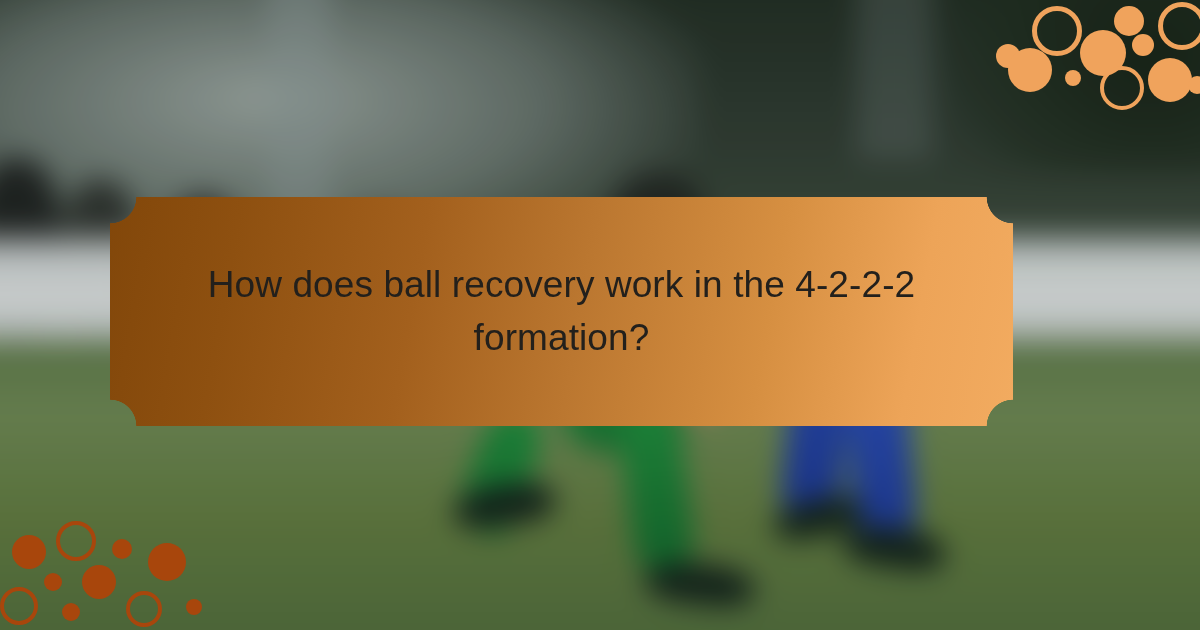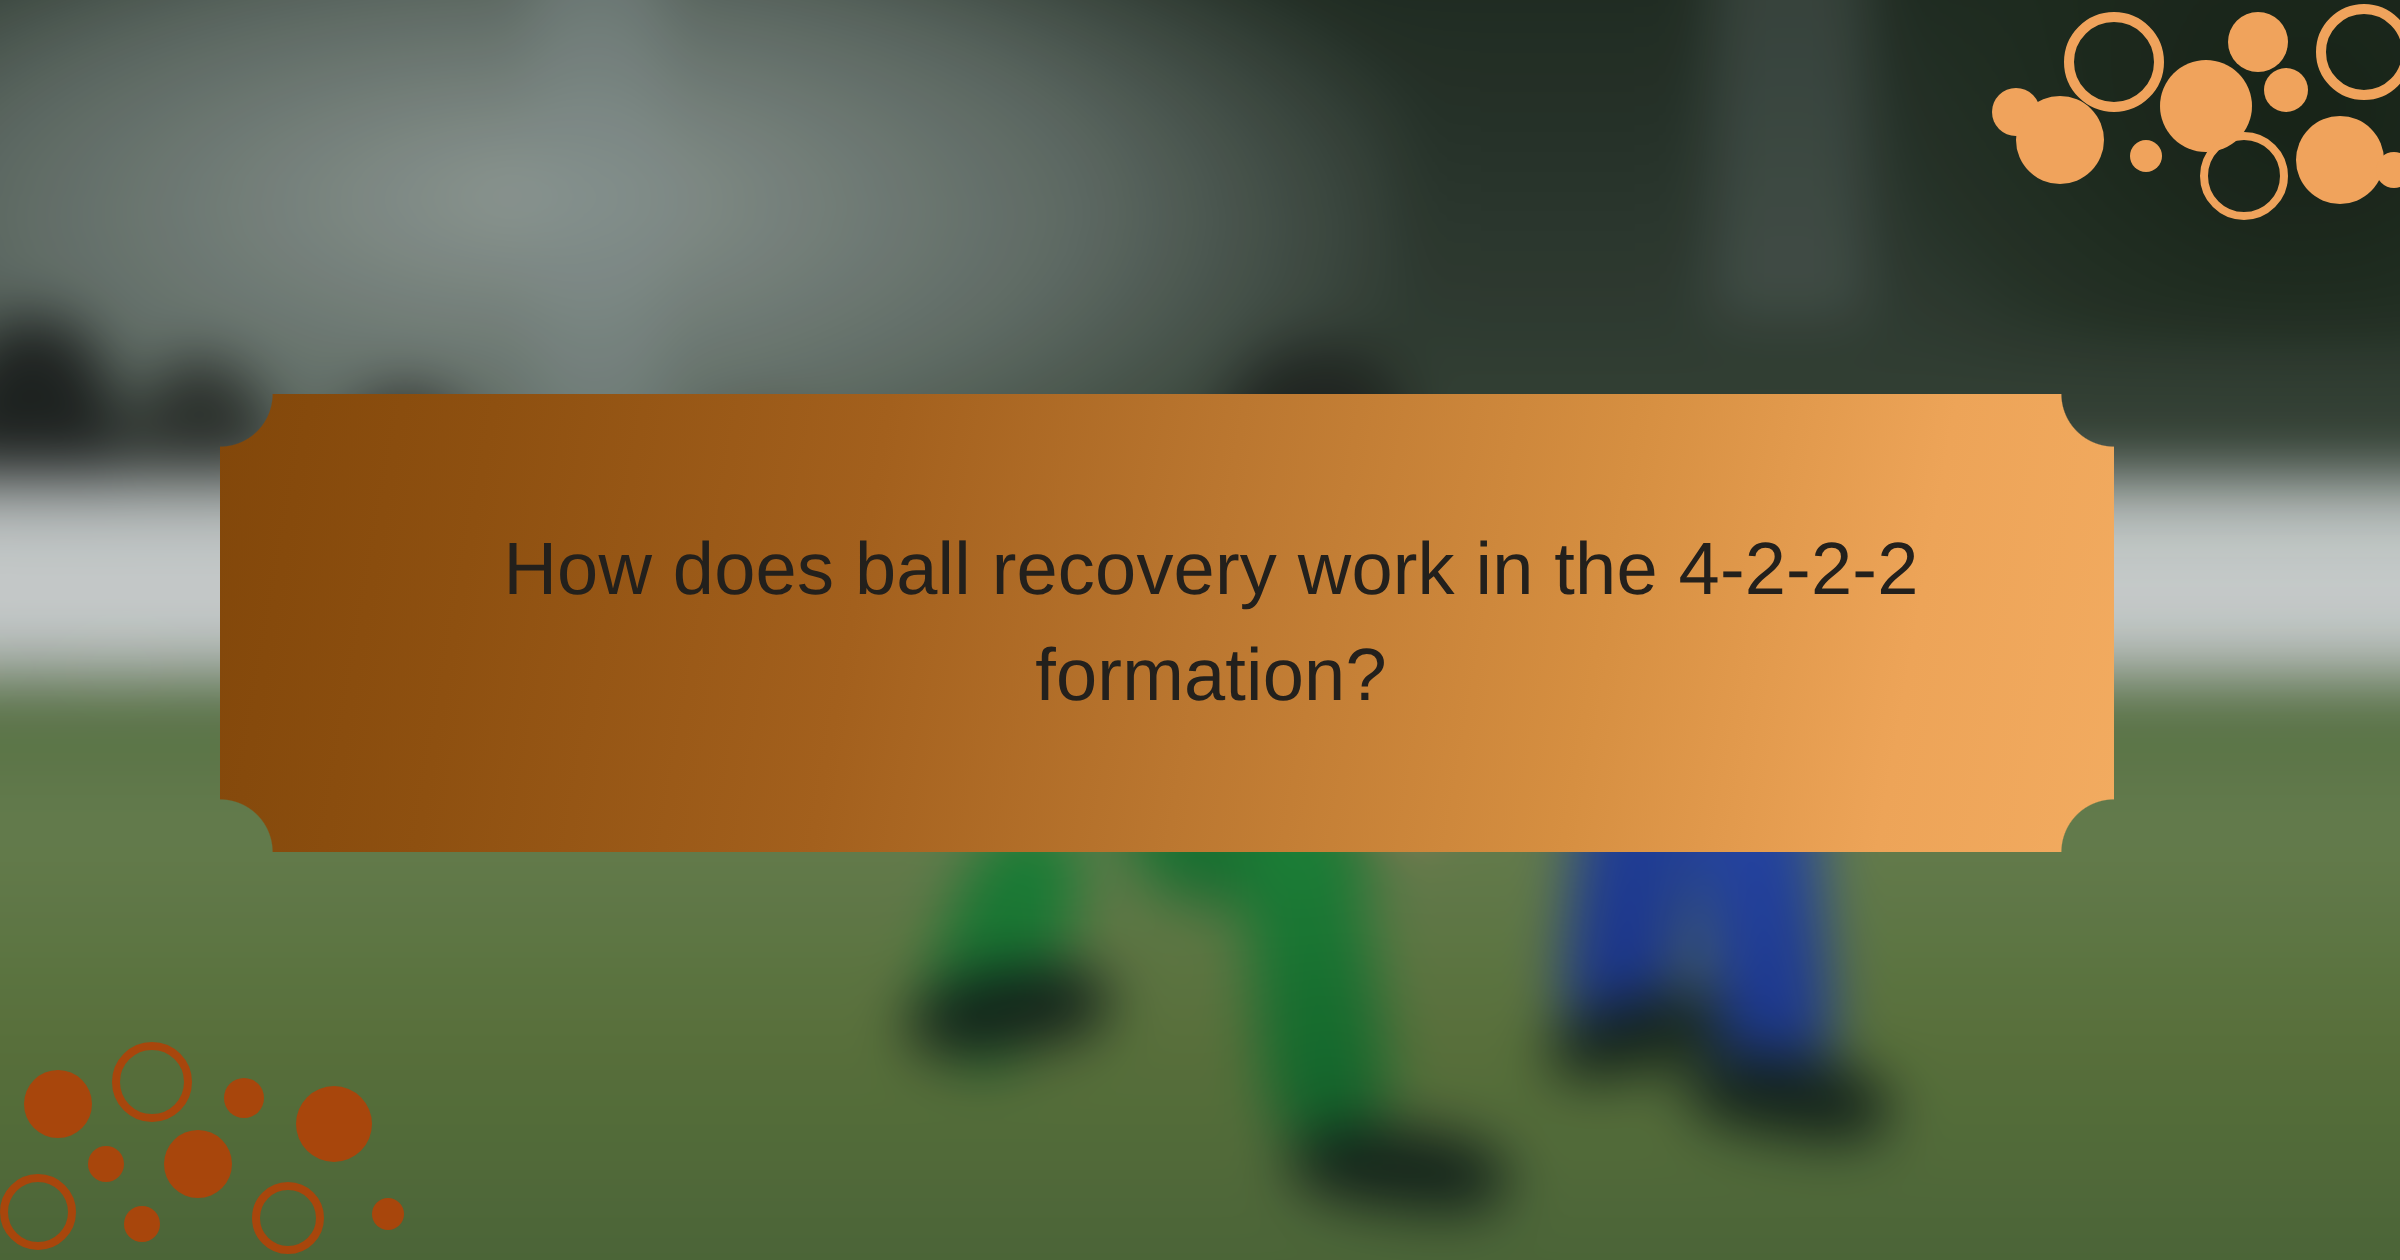--- a/index.html
+++ b/index.html
@@ -264,21 +264,20 @@
       radial-gradient(circle 26px at 100% 0, transparent 0 26px, #000 26.6px),
       radial-gradient(circle 26px at 0 100%, transparent 0 26px, #000 26.6px),
       radial-gradient(circle 26px at 100% 100%, transparent 0 26px, #000 26.6px);
     -webkit-mask-composite: source-in;
     mask-image:
       radial-gradient(circle 26px at 0 0, transparent 0 26px, #000 26.6px),
       radial-gradient(circle 26px at 100% 0, transparent 0 26px, #000 26.6px),
       radial-gradient(circle 26px at 0 100%, transparent 0 26px, #000 26.6px),
       radial-gradient(circle 26px at 100% 100%, transparent 0 26px, #000 26.6px);
     mask-composite: intersect;
-    padding-left: 44px;
   }
 
   .card-title {
     margin: 0;
     padding: 0 86px;
     text-align: center;
     font-size: 37px;
     line-height: 1.42;
     font-weight: 400;
     color: #23201c;

